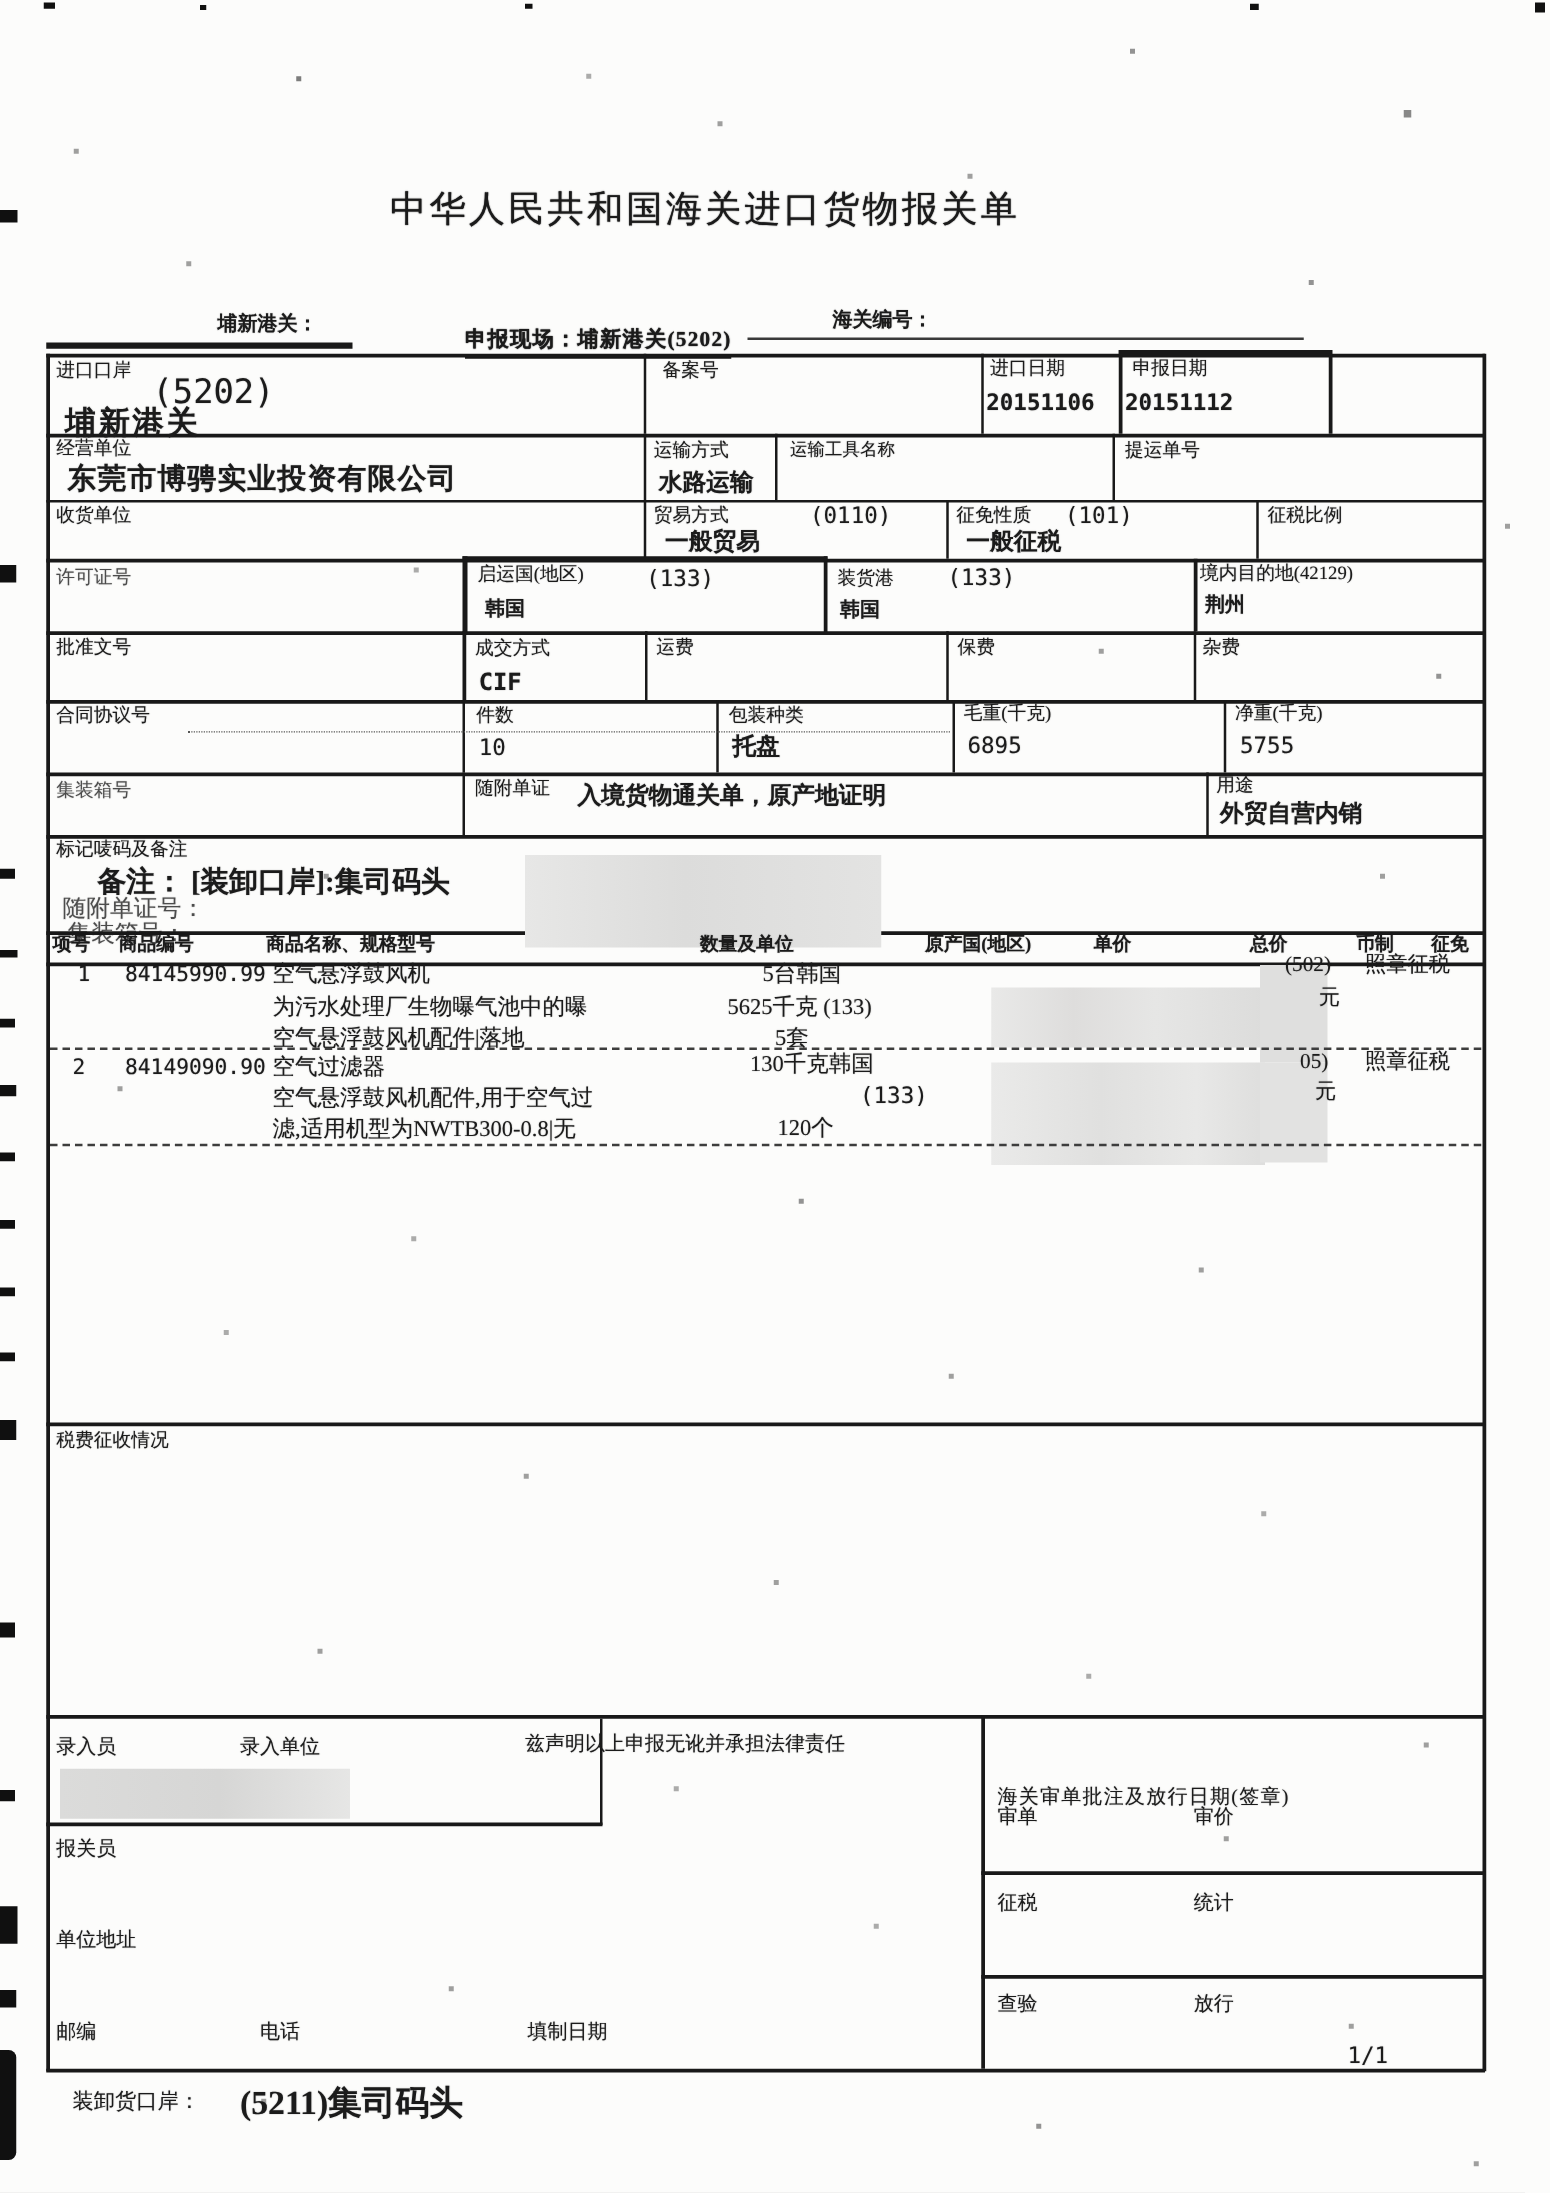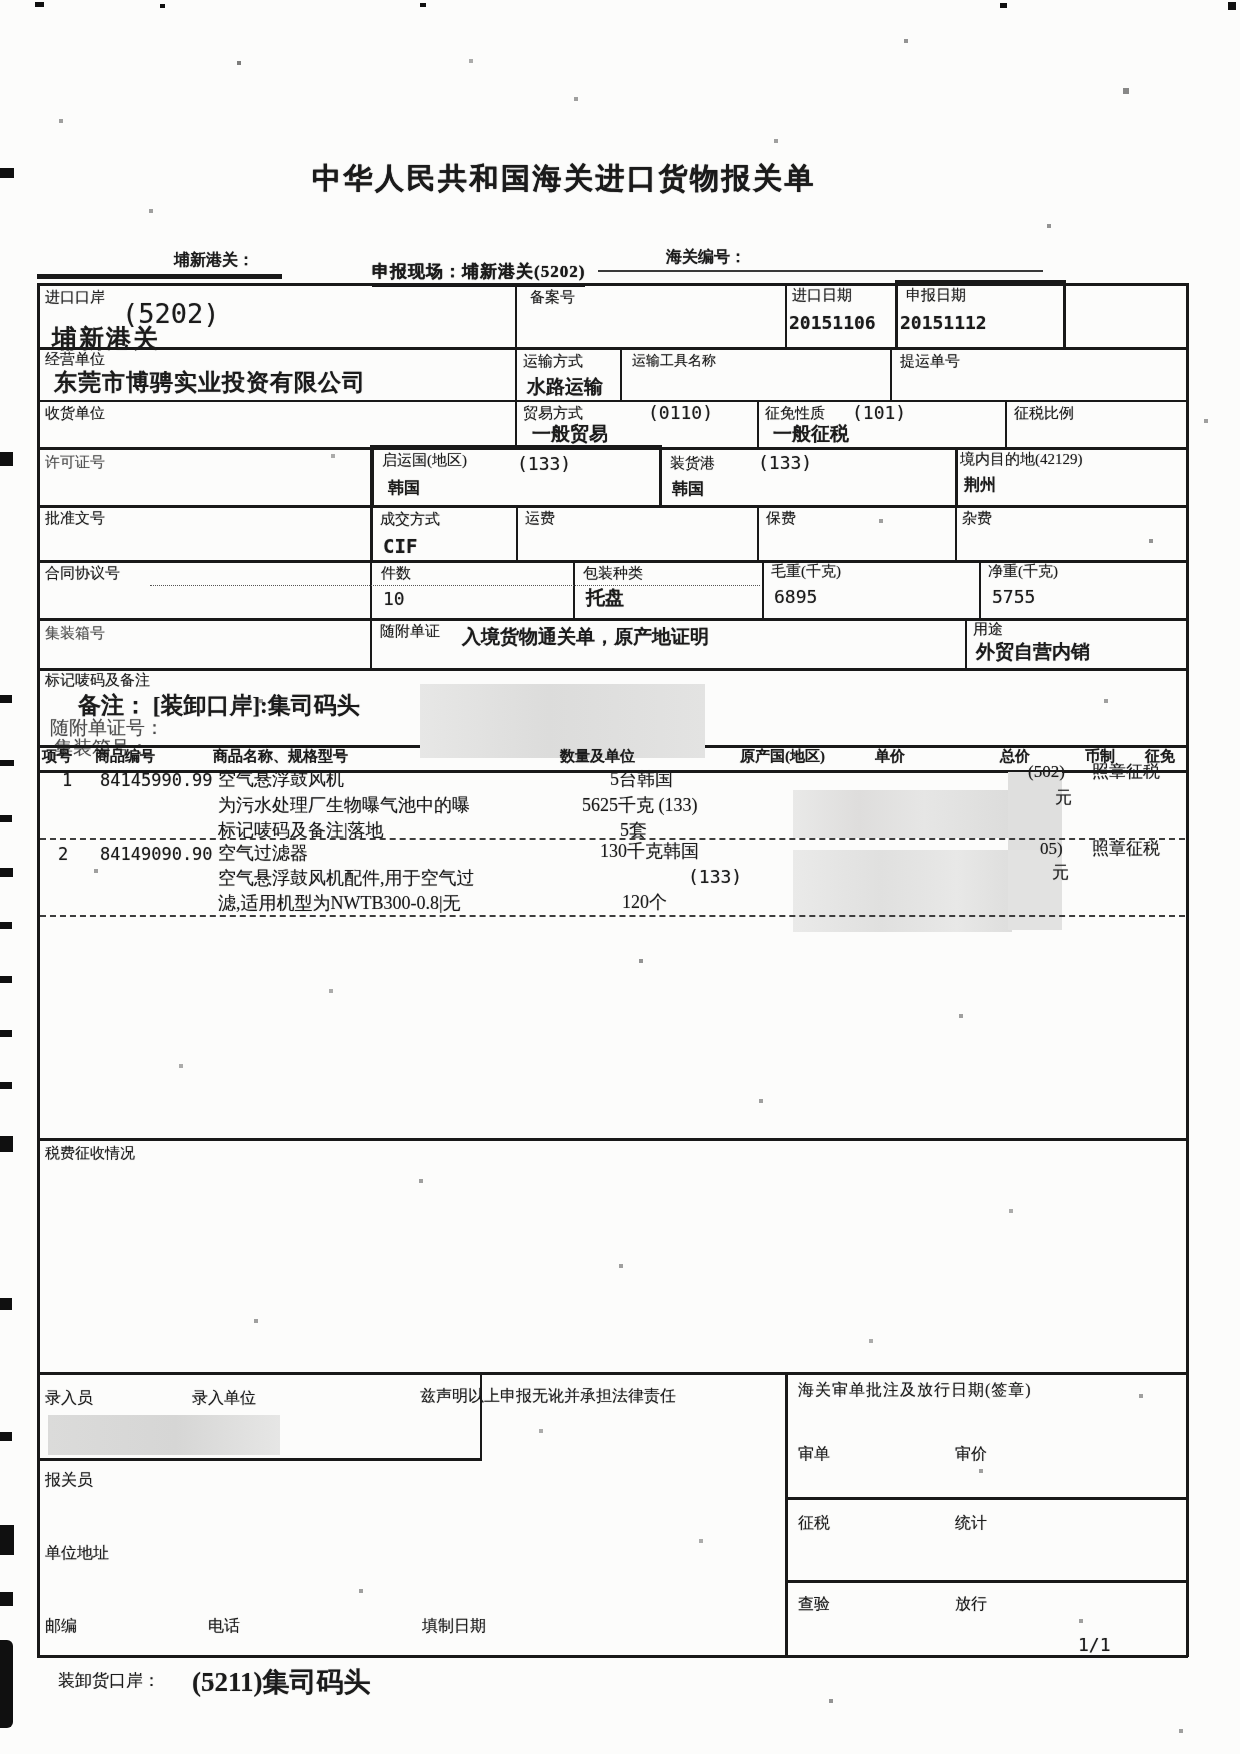--- a/index.html
+++ b/index.html
@@ -8,21 +8,21 @@
   .t{position:absolute;white-space:nowrap;line-height:1.05;text-shadow:0 0 1px rgba(25,25,25,.45);}.s14{font-size:14px}.s15{font-size:15px}.s16{font-size:16px}
   .s17{font-size:17px}.s18{font-size:18px}.s19{font-size:19px}.s20{font-size:16px}
   .s21{font-size:27px}.s23{font-size:23px}.s25{font-size:25px}
   .b{font-weight:bold}
   .num{font-family:"DejaVu Sans Mono", monospace;letter-spacing:0;}
   .faded{opacity:.78}
   .hl,.vl{position:absolute;background:#191919;}
   .dsh{position:absolute;border-top:2px dashed #3d3d3d;height:0;background:none;}
   .dot{position:absolute;border-top:1.5px dotted #555;height:0;background:none;}
   .blur{position:absolute;}
-  .title{position:absolute;left:312px;top:159px;font-size:29px;font-weight:bold;
+  .title{position:absolute;left:312px;top:148px;font-size:29px;font-weight:normal;
          letter-spacing:2.5px;text-shadow:0 0 1px #000;}
   .stamp{position:absolute;left:372px;top:260px;font-size:17px;font-weight:bold;
          border-bottom:3px solid #161616;padding-bottom:1px;letter-spacing:1px;
          text-shadow:0 0 1px #000;}
   .edge{position:absolute;background:#101010;}
   .noise{position:absolute;width:2px;height:2px;background:transparent;
     box-shadow:238px 62px 0 1px rgba(20,20,20,.55), 575px 98px 0 1px rgba(20,20,20,.4),
     905px 40px 0 1px rgba(20,20,20,.45), 1125px 90px 0 2px rgba(20,20,20,.5),
     150px 210px 0 1px rgba(20,20,20,.4), 1048px 225px 0 1px rgba(20,20,20,.45),
     332px 455px 0 1px rgba(20,20,20,.35), 880px 520px 0 1px rgba(20,20,20,.4),
@@ -198,21 +198,21 @@
   <span class="t s15 b" style="left:740px;top:749px">原产国(地区)</span>
   <span class="t s15 b" style="left:875px;top:749px">单价</span>
   <span class="t s15 b" style="left:1000px;top:749px">总价</span>
   <span class="t s15 b" style="left:1085px;top:749px">币制</span>
   <span class="t s15 b" style="left:1145px;top:749px">征免</span>
 
   <span class="t s17 num" style="left:62px;top:772px">1</span>
   <span class="t s17 num" style="left:100px;top:772px">84145990.99</span>
   <span class="t s18" style="left:218px;top:770px">空气悬浮鼓风机</span>
   <span class="t s18" style="left:218px;top:796px">为污水处理厂生物曝气池中的曝</span>
-  <span class="t s18" style="left:218px;top:821px">标记唛码及备注|落地</span>
+  <span class="t s18" style="left:218px;top:821px">空气悬浮鼓风机配件|落地</span>
   <span class="t s18" style="left:610px;top:770px">5台韩国</span>
   <span class="t s18" style="left:582px;top:796px">5625千克 (133)</span>
   <span class="t s18" style="left:620px;top:821px">5套</span>
   <div class="blur" style="left:793px;top:790px;width:219px;height:48px;background:linear-gradient(90deg,#e9e9e8 0%,#dedddc 30%,#e6e6e5 60%,#dcdcdb 100%)"></div>
   <div class="blur" style="left:1008px;top:772px;width:54px;height:78px;background:#dfdfde"></div>
   <span class="t s17" style="left:1028px;top:763px">(502)</span>
   <span class="t s17" style="left:1092px;top:763px">照章征税</span>
   <span class="t s17" style="left:1055px;top:789px">元</span>
   <div class="dsh" style="left:40px;top:838px;width:1145px"></div>
 
@@ -242,21 +242,21 @@
   <span class="t s16" style="left:45px;top:1390px">录入员</span>
   <span class="t s16" style="left:192px;top:1390px">录入单位</span>
   <div class="blur" style="left:48px;top:1415px;width:232px;height:40px;background:linear-gradient(90deg,#dbdbda 0%,#d6d6d5 55%,#e6e6e5 100%)"></div>
   <span class="t s16" style="left:420px;top:1388px">兹声明以上申报无讹并承担法律责任</span>
   <span class="t s16" style="left:45px;top:1472px">报关员</span>
   <span class="t s16" style="left:45px;top:1545px">单位地址</span>
   <span class="t s16" style="left:45px;top:1618px">邮编</span>
   <span class="t s16" style="left:208px;top:1618px">电话</span>
   <span class="t s16" style="left:422px;top:1618px">填制日期</span>
 
-  <span class="t s16" style="left:798px;top:1382px;letter-spacing:1px">海关审单批注及放行日期(签章)</span>
+  <span class="t s16" style="left:798px;top:1430px;letter-spacing:1px">海关审单批注及放行日期(签章)</span>
   <span class="t s16" style="left:798px;top:1446px">审单</span>
   <span class="t s16" style="left:955px;top:1446px">审价</span>
   <span class="t s16" style="left:798px;top:1515px">征税</span>
   <span class="t s16" style="left:955px;top:1515px">统计</span>
   <span class="t s16" style="left:798px;top:1596px">查验</span>
   <span class="t s16" style="left:955px;top:1596px">放行</span>
   <span class="t s18 num" style="left:1078px;top:1636px">1/1</span>
 
   <span class="t s17" style="left:58px;top:1672px">装卸货口岸：</span>
   <span class="t s21 b" style="left:192px;top:1668px">(5211)集司码头</span>

